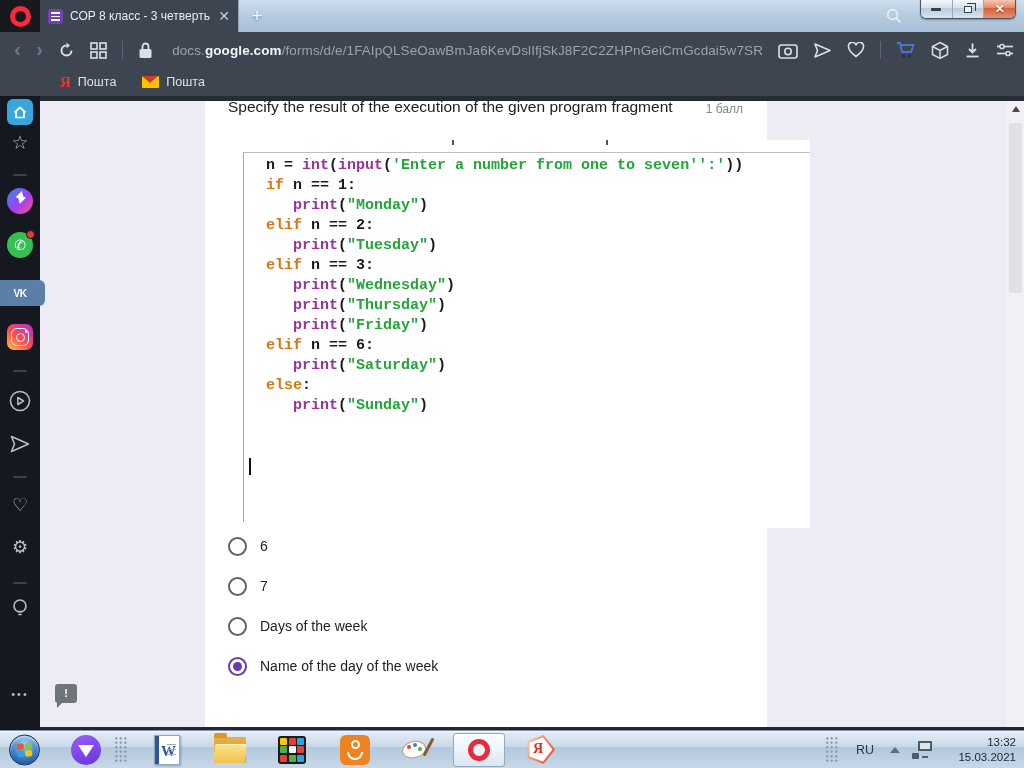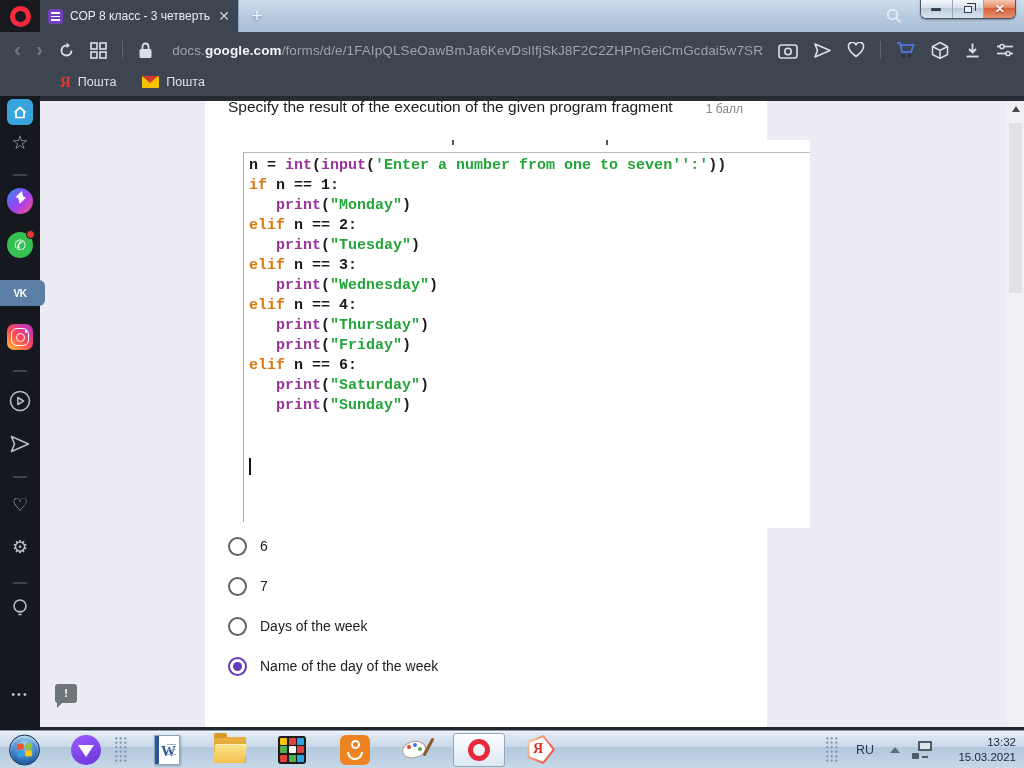--- a/index.html
+++ b/index.html
@@ -98,21 +98,21 @@
   
   #page { position:absolute; left:40px; top:0; width:967px; height:634px; }
   #card { position:absolute; left:165px; top:0; width:562px; height:634px; background:#ffffff; }
   #question-title { position:absolute; left:23px; top:2px; font-size:15.5px; color:#202124; width:560px; }
   #points { position:absolute; right:24px; top:6px; font-size:12px; color:#80868b; }
 
   #codeblock { position:absolute; left:35px; top:44px; width:570px; height:388px; background:#fff; }
   .tickmark { position:absolute; top:0; width:2px; height:5px; background:#555; }
   #code-topline { position:absolute; left:4px; right:0; top:12px; height:1px; background:#bdbdbd; }
   #code-leftline { position:absolute; left:3px; top:12px; bottom:6px; width:1px; background:#a8a8a8; }
-  #code-lines { position:absolute; left:9px; top:16px; font-family:"Liberation Mono", monospace;
+  #code-lines { position:absolute; left:26px; top:16px; font-family:"Liberation Mono", monospace;
                 font-size:15px; font-weight:bold; line-height:20px; color:#1a1a1a; }
   .code-line { white-space:pre; height:20px; }
   .tk-k { color:#d9770f; } .tk-b { color:#993399; } .tk-s { color:#23a53a; } .tk-p { color:#1a1a1a; }
   #caret { position:absolute; left:9px; top:318px; width:2px; height:17px; background:#111; }
 
   #options-list { position:absolute; left:23px; top:430px; width:560px; }
   .opt-row { height:40px; display:flex; align-items:center; gap:13px; }
   .radio { width:19px; height:19px; border:2px solid #5f6368; border-radius:50%; flex:0 0 auto;
            display:flex; align-items:center; justify-content:center; }
   .radio.sel { border-color:#673ab7; }
@@ -361,25 +361,25 @@
           <div id="code-topline"></div>
           <div id="code-leftline"></div>
           <div id="code-lines">
               <div class="code-line"><span class="tk-p">n = </span><span class="tk-b">int</span><span class="tk-p">(</span><span class="tk-b">input</span><span class="tk-p">(</span><span class="tk-s">'Enter a number from one to seven'':'</span><span class="tk-p">))</span></div>
               <div class="code-line"><span class="tk-k">if</span><span class="tk-p"> n == 1:</span></div>
               <div class="code-line"><span class="tk-p">   </span><span class="tk-b">print</span><span class="tk-p">(</span><span class="tk-s">"Monday"</span><span class="tk-p">)</span></div>
               <div class="code-line"><span class="tk-k">elif</span><span class="tk-p"> n == 2:</span></div>
               <div class="code-line"><span class="tk-p">   </span><span class="tk-b">print</span><span class="tk-p">(</span><span class="tk-s">"Tuesday"</span><span class="tk-p">)</span></div>
               <div class="code-line"><span class="tk-k">elif</span><span class="tk-p"> n == 3:</span></div>
               <div class="code-line"><span class="tk-p">   </span><span class="tk-b">print</span><span class="tk-p">(</span><span class="tk-s">"Wednesday"</span><span class="tk-p">)</span></div>
-              <div class="code-line"><span class="tk-k">elif</span><span class="tk-p"> n == 4:</span></div>
               <div class="code-line"><span class="tk-p">   </span><span class="tk-b">print</span><span class="tk-p">(</span><span class="tk-s">"Thursday"</span><span class="tk-p">)</span></div>
               <div class="code-line"><span class="tk-p">   </span><span class="tk-b">print</span><span class="tk-p">(</span><span class="tk-s">"Friday"</span><span class="tk-p">)</span></div>
               <div class="code-line"><span class="tk-k">elif</span><span class="tk-p"> n == 6:</span></div>
               <div class="code-line"><span class="tk-p">   </span><span class="tk-b">print</span><span class="tk-p">(</span><span class="tk-s">"Saturday"</span><span class="tk-p">)</span></div>
+              <div class="code-line"><span class="tk-k">else</span><span class="tk-p">:</span></div>
               <div class="code-line"><span class="tk-p">   </span><span class="tk-b">print</span><span class="tk-p">(</span><span class="tk-s">"Sunday"</span><span class="tk-p">)</span></div>
             </div>
           <div id="caret"></div>
         </div>
 
         <div id="options-list">
             <div class="opt-row">
               <span class="radio"></span>
               <span class="opt-label">6</span>
             </div>

